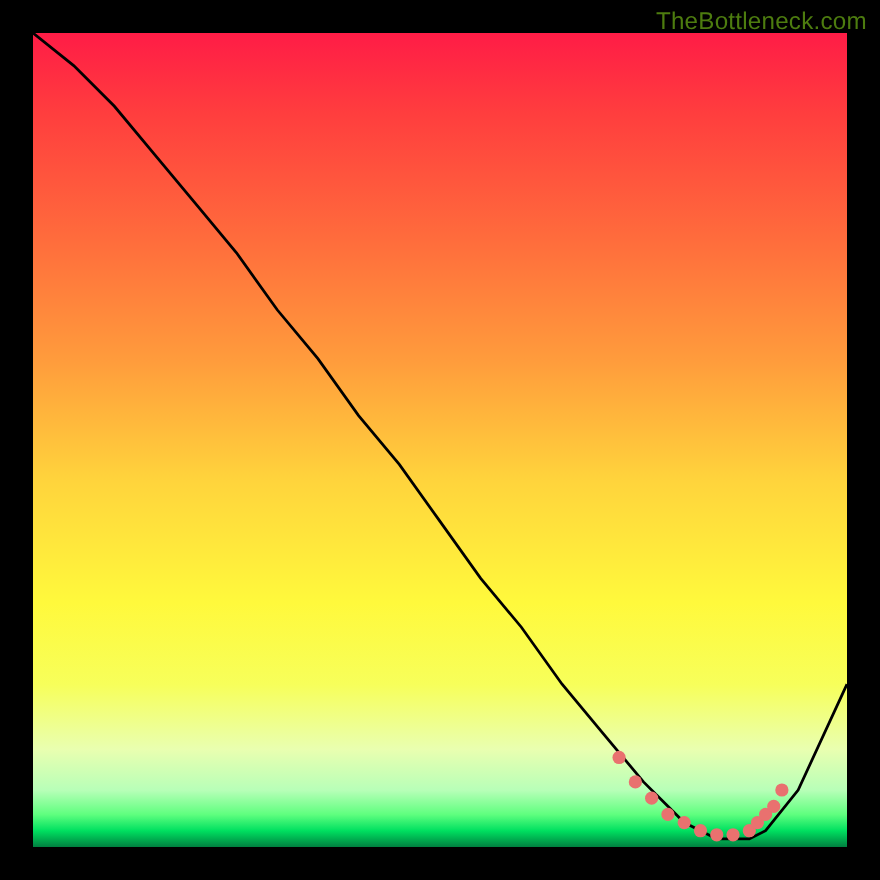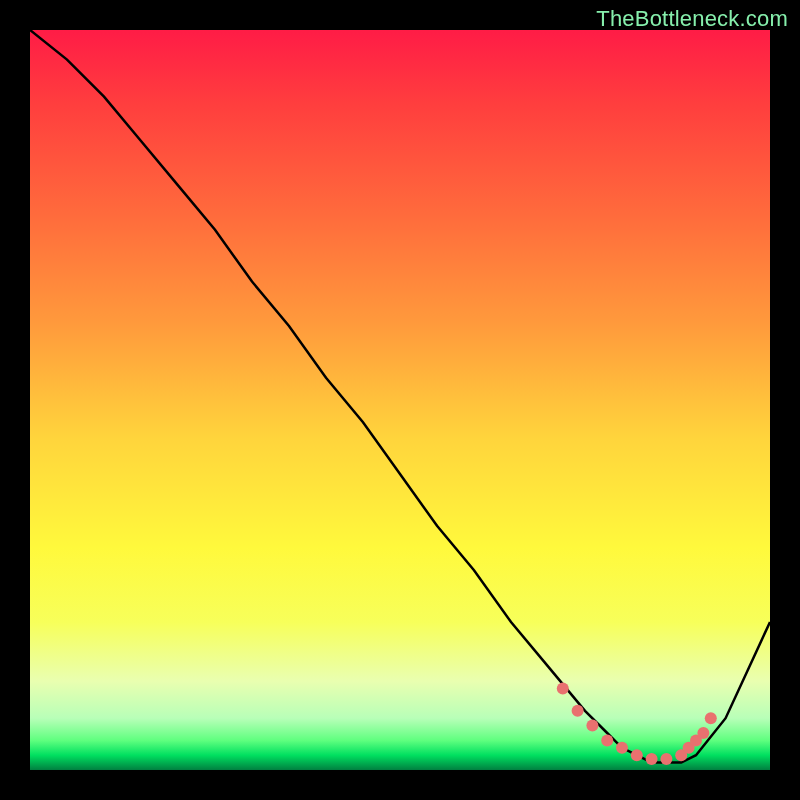--- a/index.html
+++ b/index.html
@@ -55,21 +55,21 @@
     left: 0;
     top: 0;
     width: 100%;
     height: 100%;
     overflow: visible;
   }
   .watermark {
     position: absolute;
     top: 6px;
     right: 12px;
-    color: #86efac;
+    color: #4d7c0f;
     font-size: 22px;
     letter-spacing: 0.2px;
     font-weight: 400;
   }
 </style>
 </head>
 <body>
 
 <div class="frame">
 

